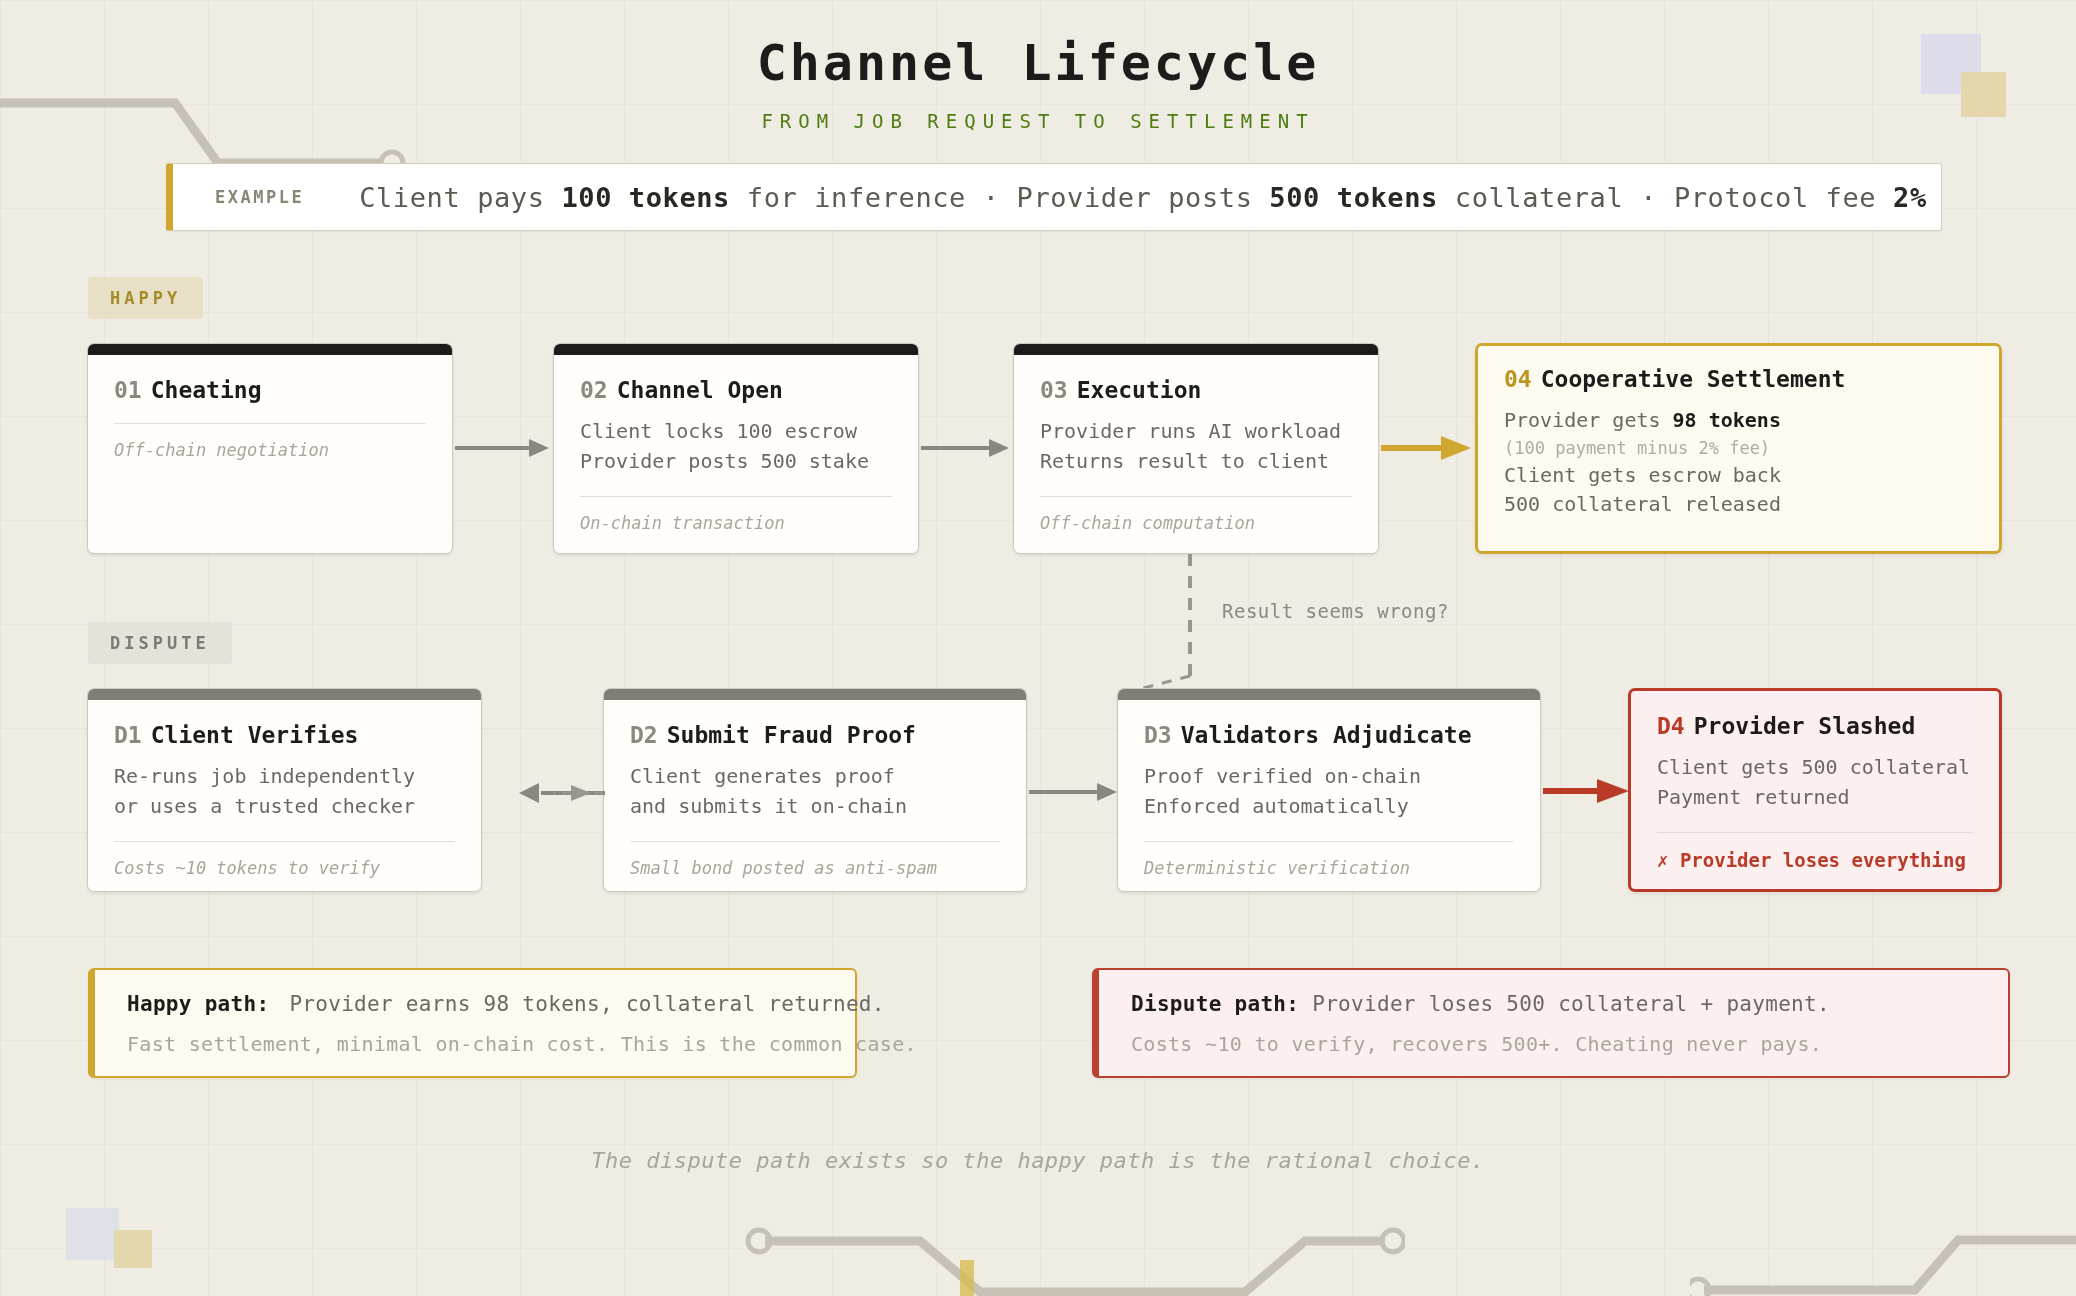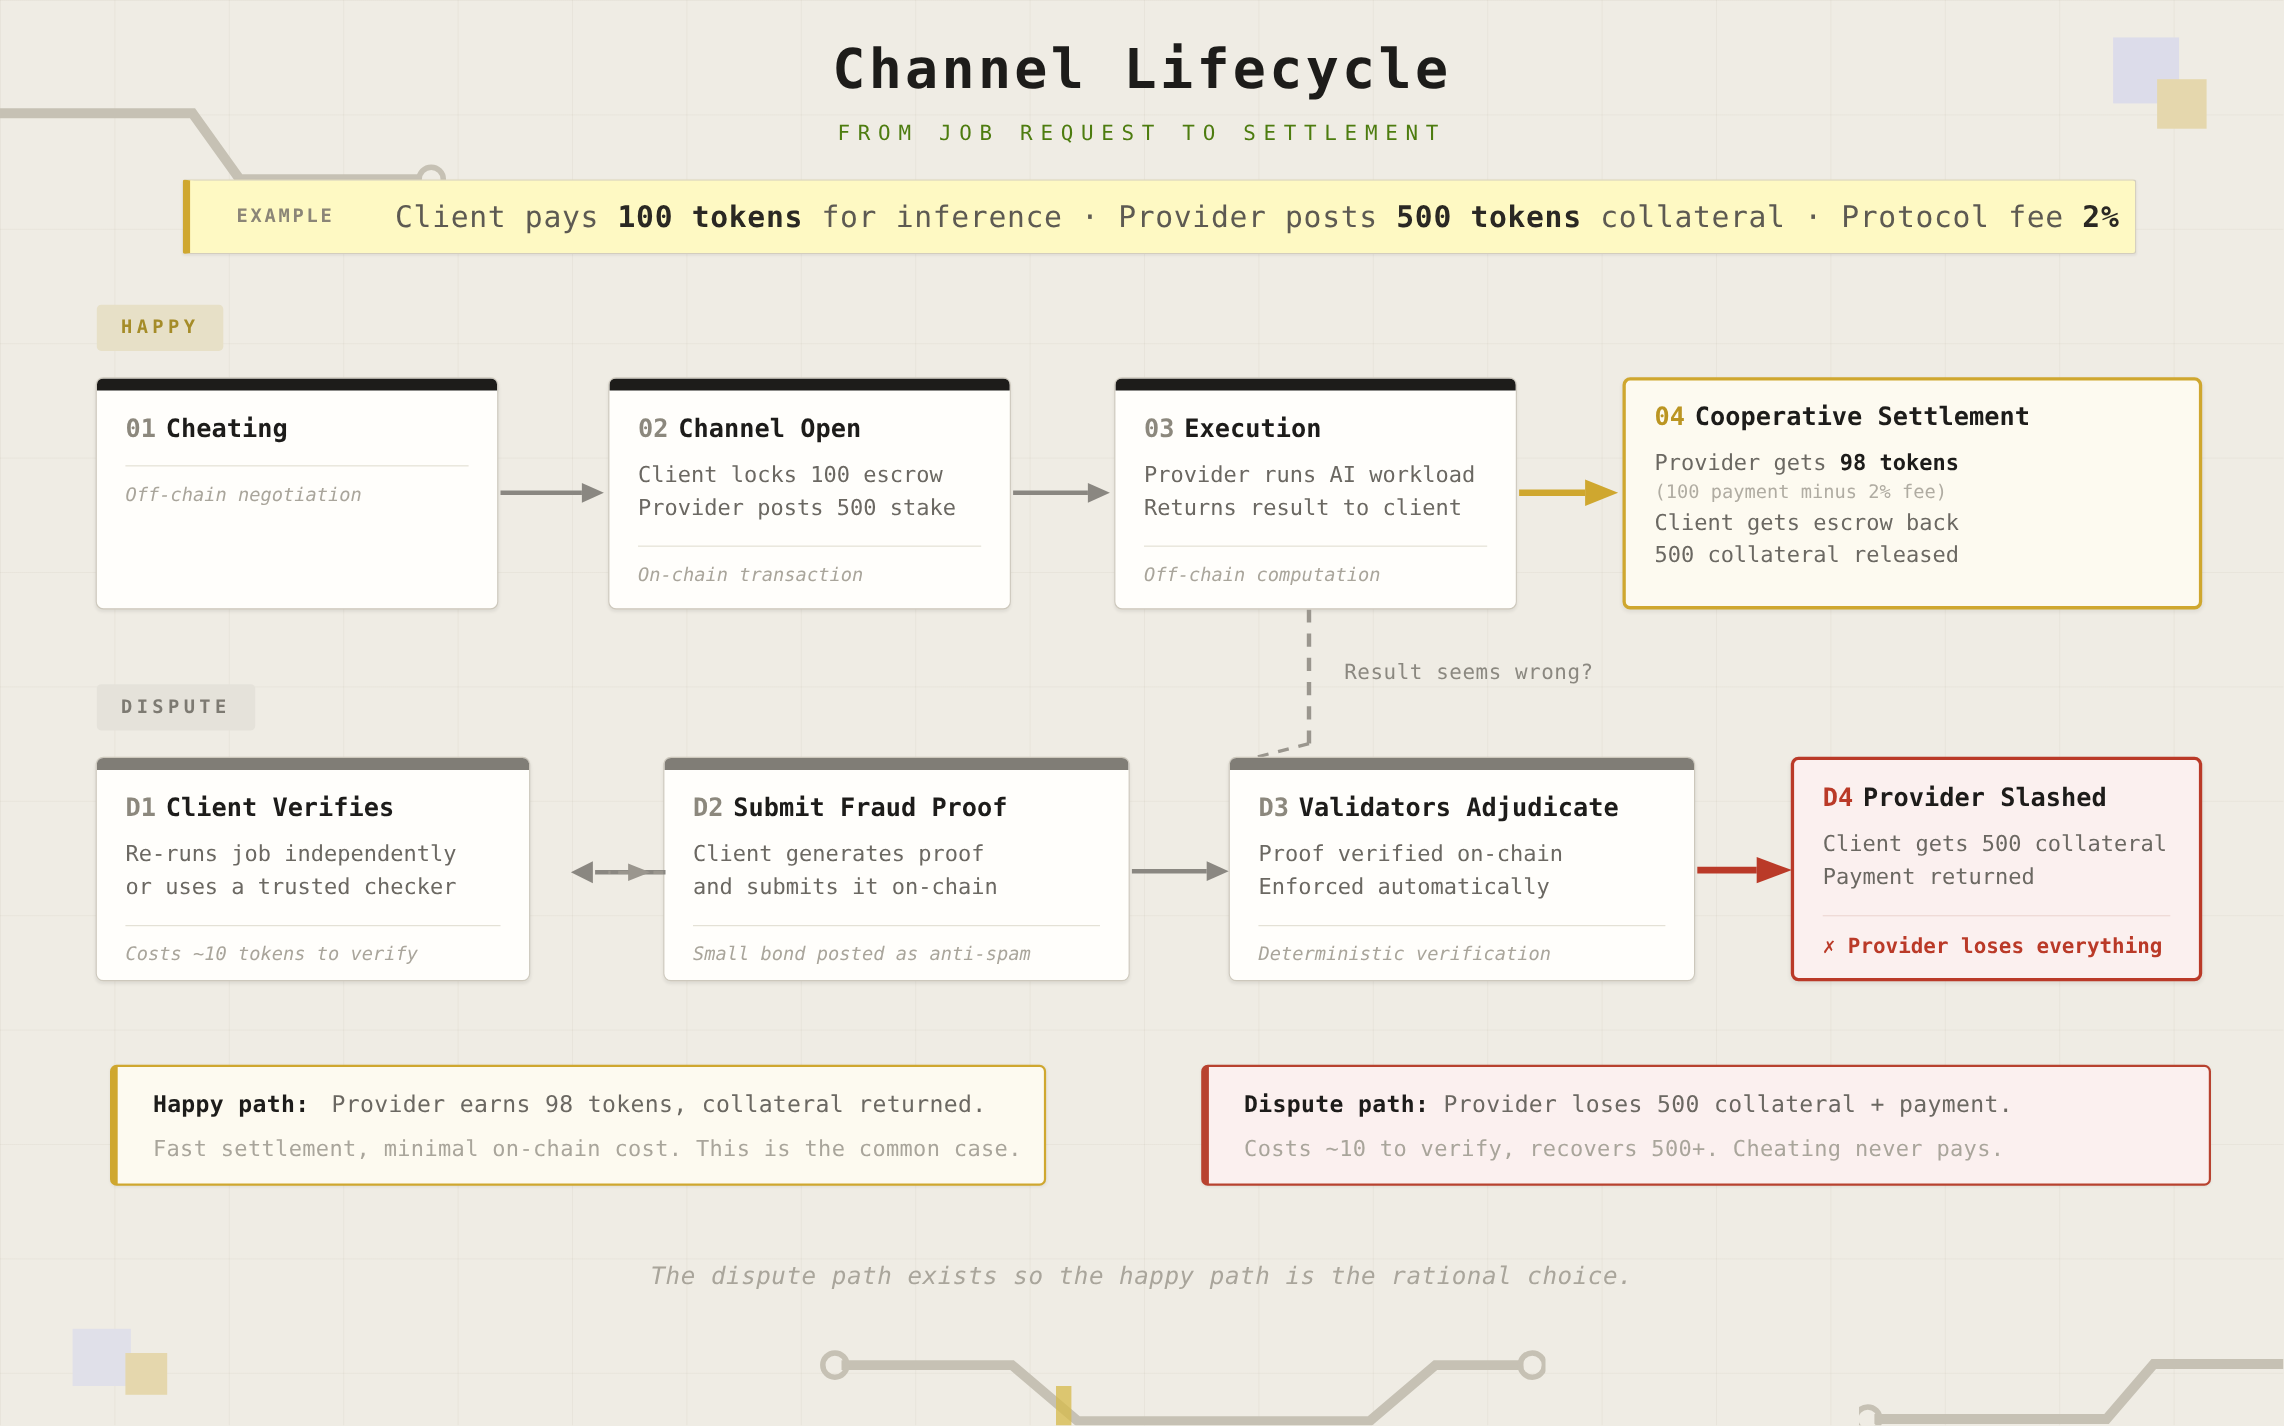--- a/index.html
+++ b/index.html
@@ -34,21 +34,21 @@
     letter-spacing: 3px;
   }
   #subtitle {
     margin-top: 18px;
     font-size: 19px; color: #4d7c0f; letter-spacing: 7px;
   }
 
   
   #example-banner {
     position: absolute; left: 166px; top: 163px; width: 1776px; height: 68px;
-    background: #fef9c3;
+    background: #ffffff;
     border: 1px solid #d3cdbe;
     border-left: 7px solid #cfa72f;
     border-radius: 3px;
     display: flex; align-items: center;
     box-shadow: 0 1px 2px rgba(0,0,0,0.05);
   }
   #example-tag {
     margin-left: 42px; font-size: 17px; font-weight: bold;
     letter-spacing: 2.5px; color: #8b8577;
   }
@@ -121,21 +121,21 @@
     font-size: 19px; color: #8b8880; letter-spacing: 0.5px;
   }
 
   
   .summary {
     position: absolute; top: 968px; height: 110px;
     border-radius: 6px; padding: 22px 32px;
     box-shadow: 0 1px 3px rgba(0,0,0,0.06);
   }
   #summary-happy {
-    left: 100px; width: 851px;
+    left: 88px; width: 769px;
     background: #fdfaf0; border: 2px solid #cfa72f; border-left: 7px solid #cfa72f;
   }
   #summary-dispute {
     left: 1092px; width: 918px;
     background: #fbf0ef; border: 2px solid #b8422f; border-left: 7px solid #b8422f;
   }
   .summary .l1 { font-size: 21px; color: #6b6862; letter-spacing: 0.3px; white-space: nowrap; }
   .summary .l1 b { color: #1d1c1a; }
   .summary .l2 { margin-top: 16px; font-size: 20px; color: #a9a59b; letter-spacing: 0.3px; white-space: nowrap; }
   #summary-happy .l1 .sep { display: inline-block; width: 20px; }

